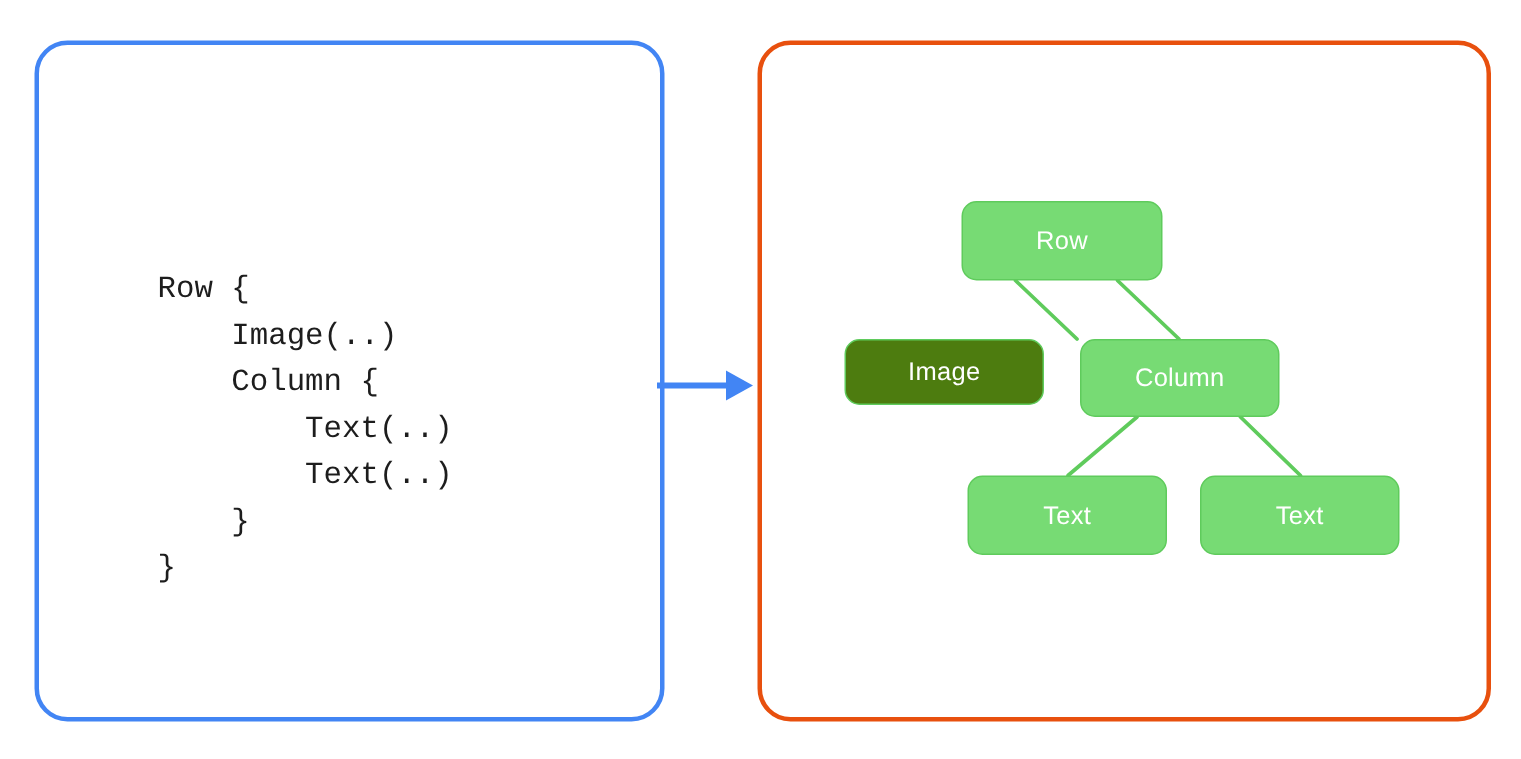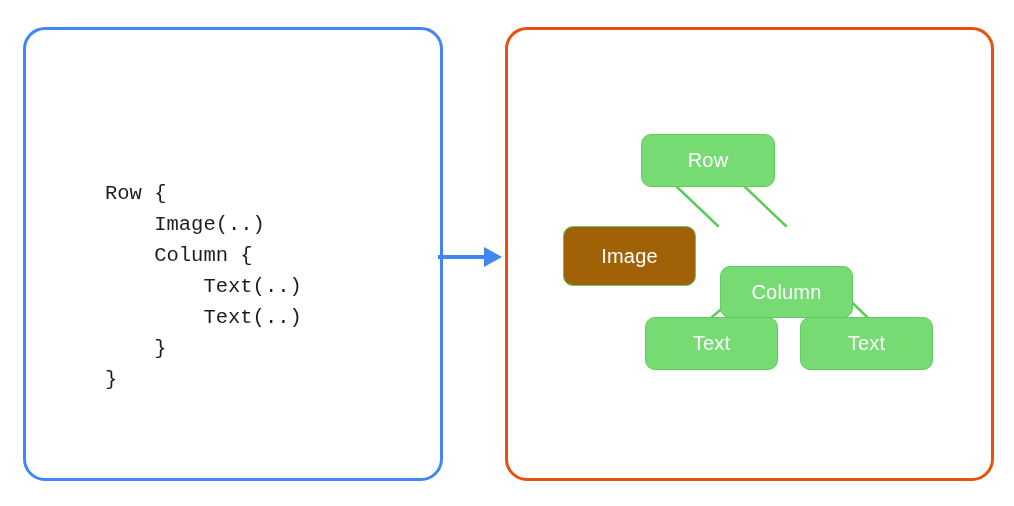--- a/index.html
+++ b/index.html
@@ -74,28 +74,28 @@
   }
   .node {
     position: absolute;
     box-sizing: border-box;
     display: flex;
     align-items: center;
     justify-content: center;
     border-radius: 10px;
     color: #ffffff;
     font-family: "Liberation Sans", sans-serif;
-    font-size: 20px;
+    font-size: 17px;
     font-weight: 400;
     letter-spacing: 0.2px;
     user-select: none;
   }
   #node-row    { left: 641px; top: 134px; width: 134px; height: 53px; }
   #node-image  { left: 563px; top: 226px; width: 133px; height: 52px; }
-  #node-column { left: 720px; top: 226px; width: 133px; height: 52px; margin-top: 40px; }
+  #node-column { left: 720px; top: 226px; width: 133px; height: 52px; }
   #node-text-1 { left: 645px; top: 317px; width: 133px; height: 53px; }
   #node-text-2 { left: 800px; top: 317px; width: 133px; height: 53px; }
 </style>
 </head>
 <body>
 
 <div id="canvas" style="width: 1014px; height: 506px; background: rgb(255, 255, 255);">
 
   <div class="panel" id="code-panel" style="border-color: rgb(66, 133, 244);">
     <pre id="code-block" style="color: rgb(29, 29, 29);">Row {
@@ -120,21 +120,21 @@
 
     <line x1="240" y1="160" x2="281" y2="199" stroke="#5fcb5c" stroke-width="2.5" stroke-linecap="round"></line>
 
     <line x1="253" y1="251" x2="207" y2="290" stroke="#5fcb5c" stroke-width="2.5" stroke-linecap="round"></line>
 
     <line x1="322" y1="251" x2="362" y2="290" stroke="#5fcb5c" stroke-width="2.5" stroke-linecap="round"></line>
   </svg>
 
   <div class="node" id="node-row" style="background: rgb(119, 219, 116); border: 1.5px solid rgb(95, 203, 92); color: rgb(255, 255, 255); left: 641px; top: 134px; width: 134px; height: 53px;">Row</div>
 
-  <div class="node" id="node-image" style="background: #a16207; border: 1.5px solid rgb(95, 203, 92); color: rgb(255, 255, 255); left: 563px; top: 226px; width: 133px; height: 60px;">Image</div>
+  <div class="node" id="node-image" style="background: #4d7c0f; border: 1.5px solid rgb(95, 203, 92); color: rgb(255, 255, 255); left: 563px; top: 226px; width: 133px; height: 44px;">Image</div>
 
   <div class="node" id="node-column" style="background: rgb(119, 219, 116); border: 1.5px solid rgb(95, 203, 92); color: rgb(255, 255, 255); left: 720px; top: 226px; width: 133px; height: 52px;">Column</div>
 
   <div class="node" id="node-text-1" style="background: rgb(119, 219, 116); border: 1.5px solid rgb(95, 203, 92); color: rgb(255, 255, 255); left: 645px; top: 317px; width: 133px; height: 53px;">Text</div>
 
   <div class="node" id="node-text-2" style="background: rgb(119, 219, 116); border: 1.5px solid rgb(95, 203, 92); color: rgb(255, 255, 255); left: 800px; top: 317px; width: 133px; height: 53px;">Text</div>
 
 </div>
 
 </body></html>

